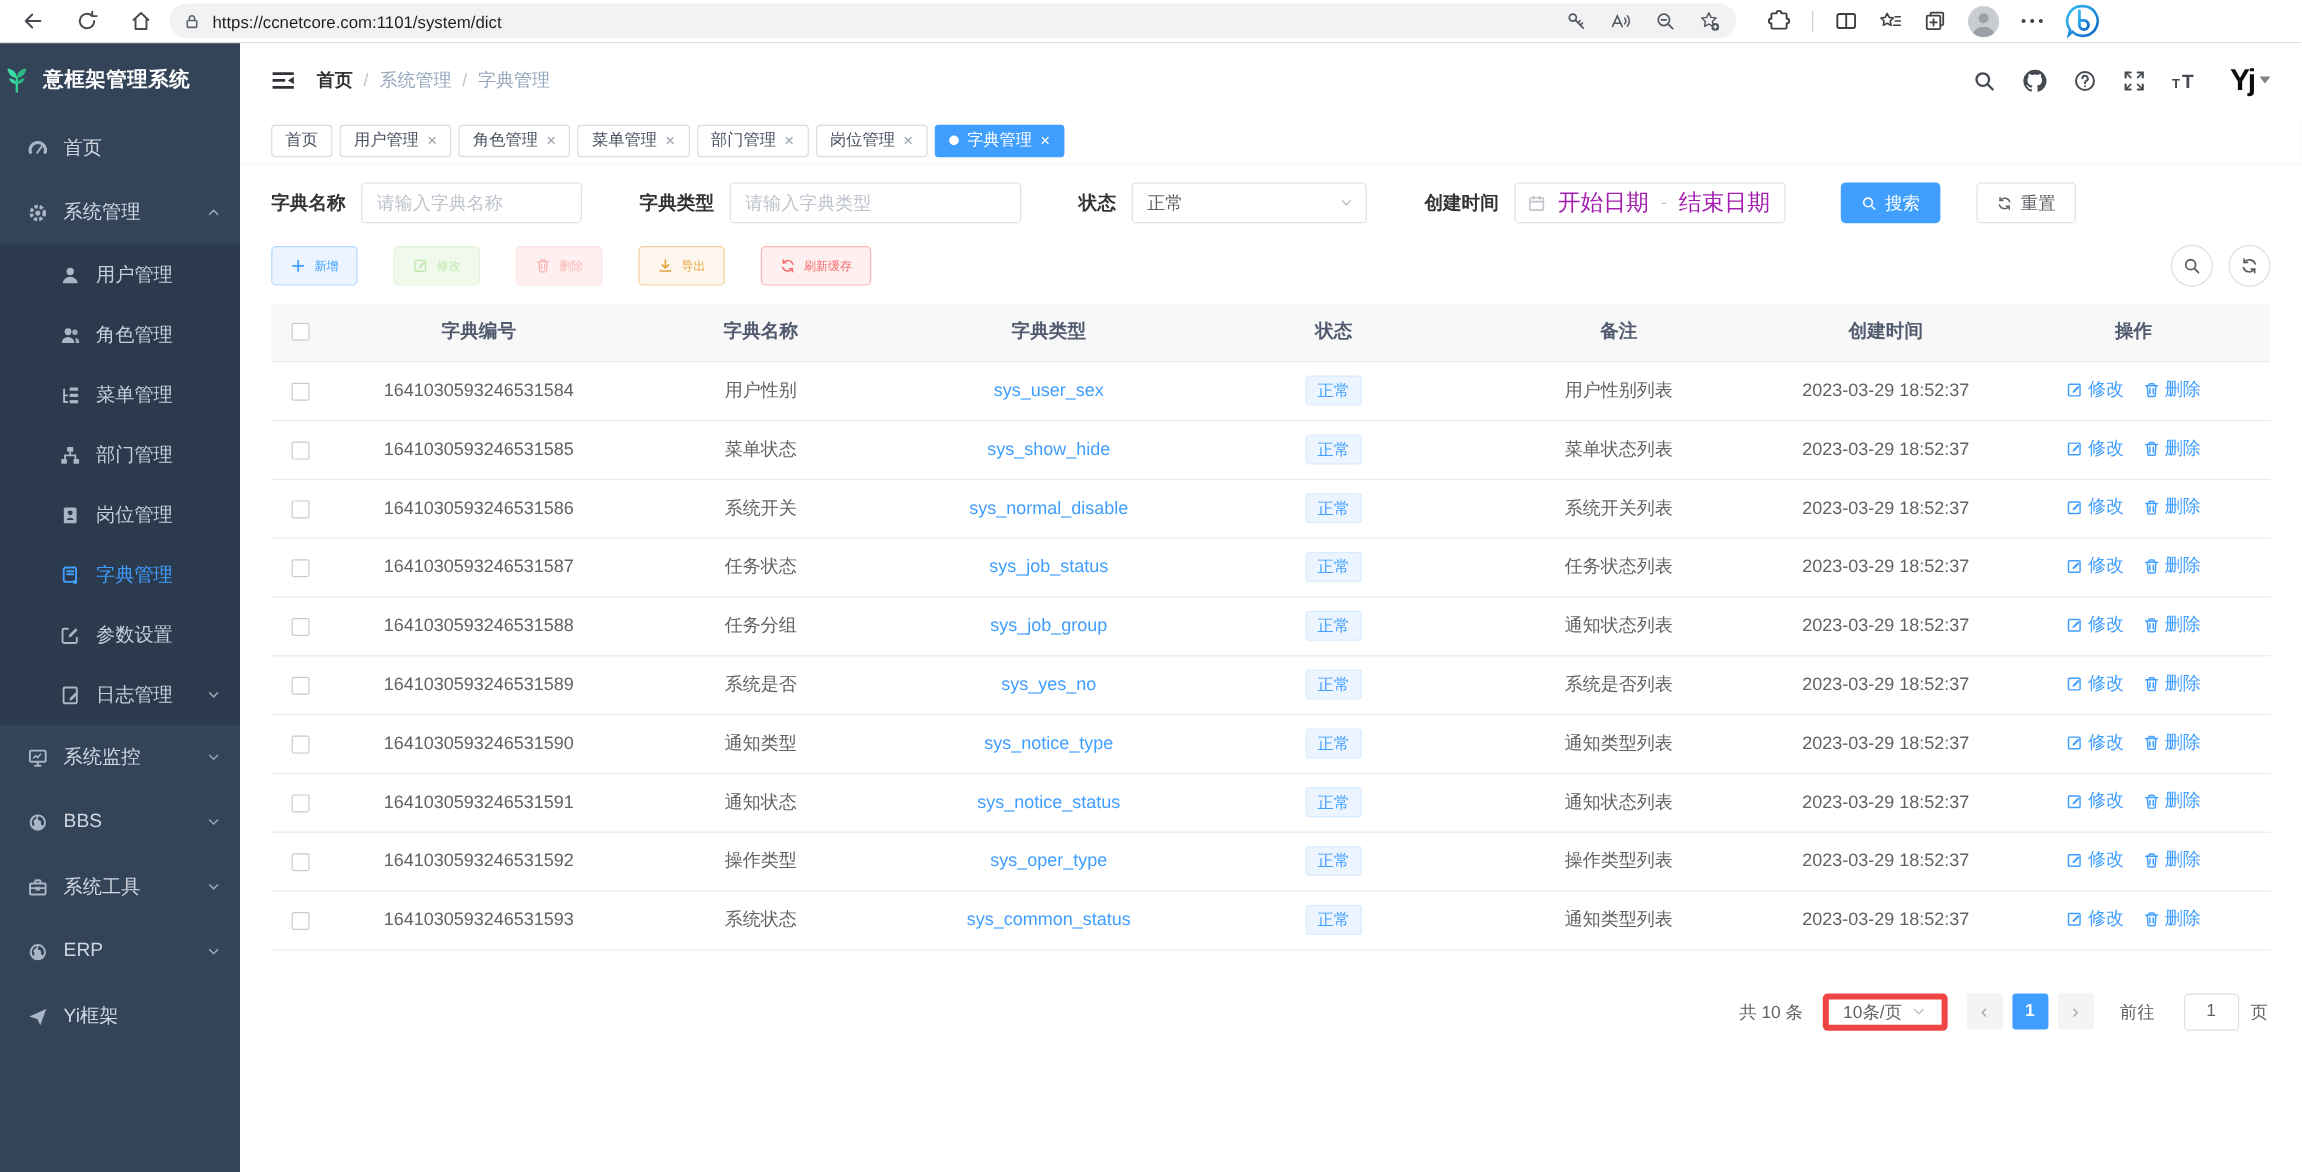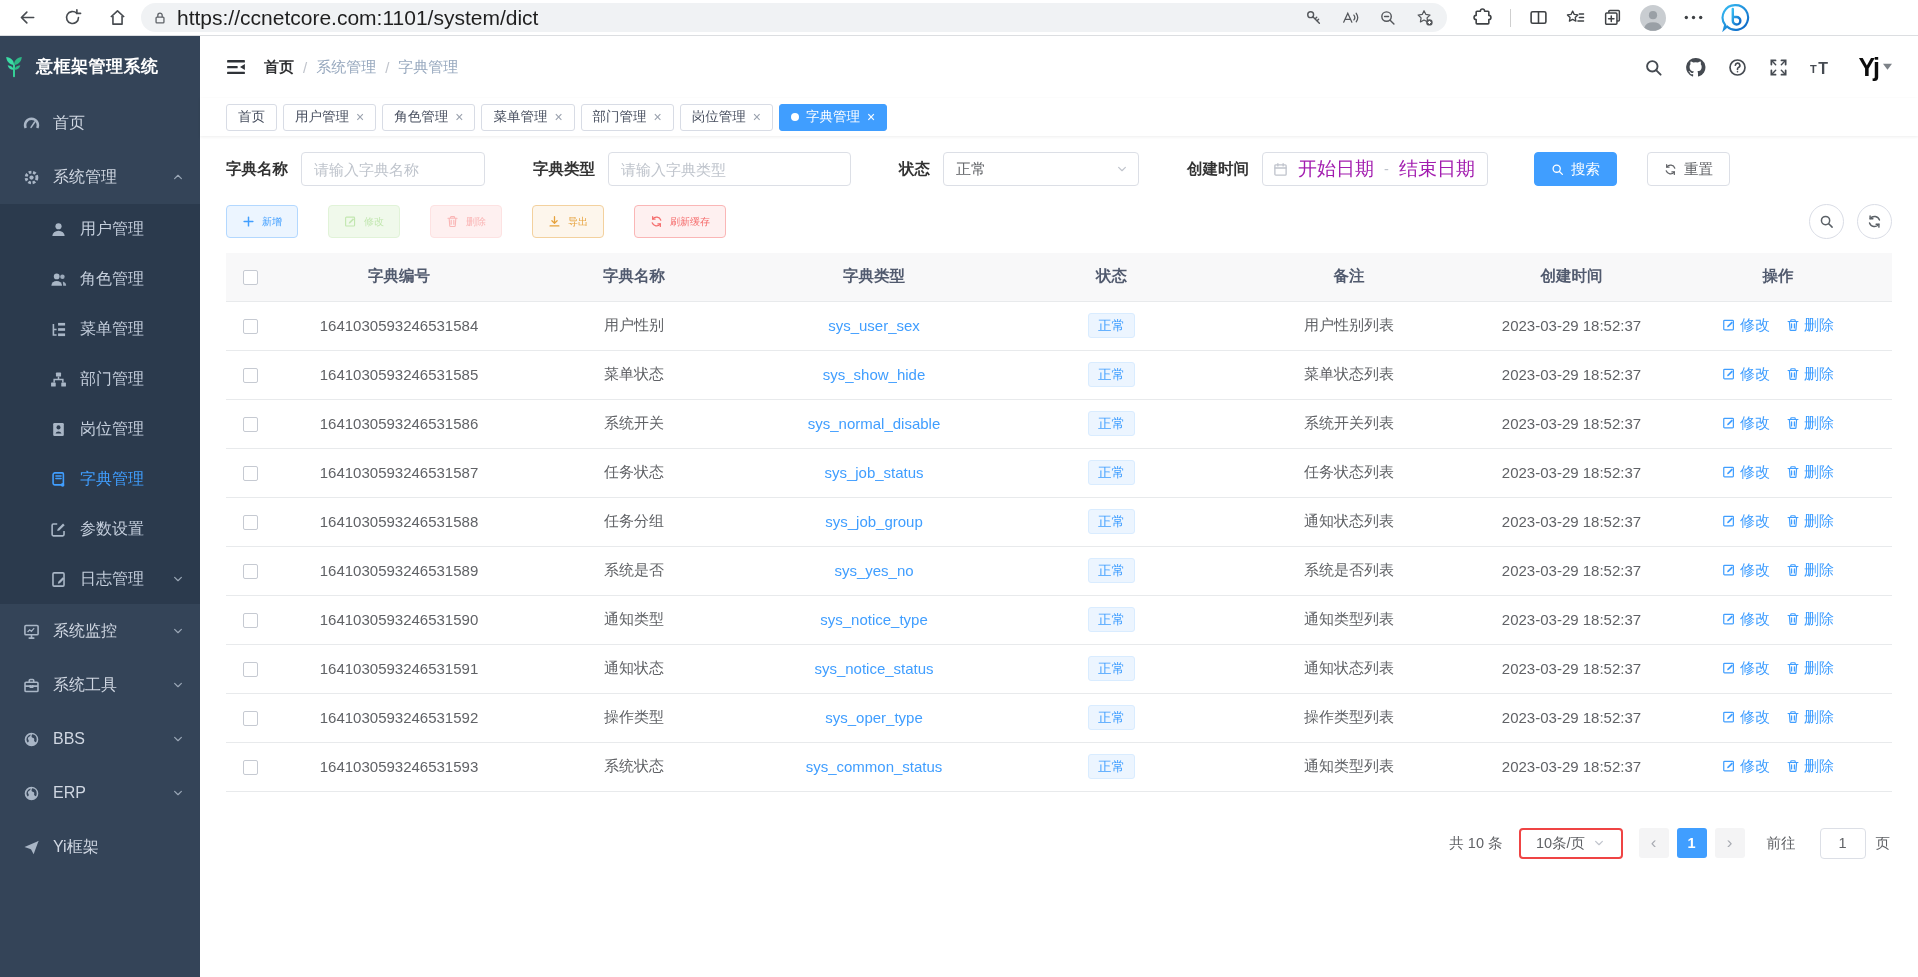--- a/index.html
+++ b/index.html
@@ -7,21 +7,21 @@
   [data-icon]{display:inline-flex;align-items:center;justify-content:center}
   [data-icon] svg{width:100%;height:100%;display:block}
 
   
   .browser-bar{height:36px;display:flex;align-items:center;background:#fff;border-bottom:1px solid #dcdee1;padding:0 14px 0 10px}
   .nav-btns{display:flex;align-items:center;gap:26px;padding:0 14px 0 8px}
   .bicon{color:#474b50;cursor:pointer}
   .nav-btns .bicon{width:19px;height:19px}
   .url-pill{flex:1;max-width:1306px;height:29px;background:#f0f2f4;border-radius:15px;display:flex;align-items:center;padding:0 10px 0 12px;gap:10px}
   .url-pill .lock{width:14px;height:14px;color:#5f6368}
-  .url-text{flex:1;font-size:21px;color:#1f1f1f;white-space:nowrap;overflow:hidden}
+  .url-text{flex:1;font-size:14px;color:#1f1f1f;white-space:nowrap;overflow:hidden}
   .pill-icons{display:flex;align-items:center;gap:20px;padding-right:4px}
   .pill-icons .bicon{width:17px;height:17px;color:#54575b}
   .browser-right{display:flex;align-items:center;gap:18px;margin-left:26px}
   .browser-right .bicon{width:19px;height:19px;color:#3e4144}
   .vdiv{width:1px;height:18px;background:#cfcfcf}
   .avatar{width:26px!important;height:26px!important}
   .copilot{width:29px!important;height:29px!important}
 
   
   .app{display:flex;height:941px}
@@ -101,21 +101,21 @@
   .cb{display:inline-block;width:15px;height:15px;border:1px solid #c6cad2;border-radius:2px;background:#fff;vertical-align:middle;cursor:pointer}
   .tlink{color:#409eff;cursor:pointer;text-decoration:none}
   .tag{display:inline-block;padding:3px 9px;font-size:13.5px;color:#409eff;background:#ecf5ff;border:1px solid #d9ecff;border-radius:3px;line-height:1.3}
   .ops .op{color:#409eff;cursor:pointer;display:inline-flex;align-items:center;gap:4px;text-decoration:none;font-size:15px}
   .ops .op + .op{margin-left:16px}
   .op-ic{width:14px;height:14px}
 
   
   .pagination{display:flex;align-items:center;justify-content:flex-end;margin-top:36px;font-size:14.5px;color:#606266}
   .pg-total{margin-right:16px}
-  .pg-size{width:104px;height:31px;border:2px solid #ef4444;border-radius:4px;display:flex;align-items:center;justify-content:center;gap:8px;cursor:pointer;margin-right:16px}
+  .pg-size{width:104px;height:31px;border:5px solid #ef4444;border-radius:4px;display:flex;align-items:center;justify-content:center;gap:8px;cursor:pointer;margin-right:16px}
   .pg-btn{width:30px;height:30px;border-radius:3px;background:#f4f4f5;color:#a8abb2;display:inline-flex;align-items:center;justify-content:center;font-size:17px;cursor:pointer;margin-right:8px;user-select:none}
   .pg-btn.current{background:#409eff;color:#fff;font-weight:bold;font-size:14.5px}
   .pg-goto{margin:0 24px 0 14px}
   .pg-input{width:46px;height:31px;border:1px solid #dcdfe6;border-radius:4px;text-align:center;font-size:14.5px;color:#606266;outline:none;font-family:inherit}
   .pg-unit{margin-left:10px;margin-right:2px}
 </style>
 </head>
 <body>
 
 <div class="browser-bar">
@@ -361,40 +361,40 @@
             </svg>
           </span>
           <span class="mi-label">系统监控</span>
           <span class="mi-chevron" data-icon="chevron-down">
             <svg viewBox="0 0 16 16" fill="none" stroke="currentColor" stroke-width="1.6" stroke-linecap="round" stroke-linejoin="round">
               <path d="M3.5 5.8 8 10.3l4.5-4.5"></path>
             </svg>
           </span>
         </div>
         <div class="menu-item">
+          <span class="mi-icon" data-icon="globe">
+            <svg viewBox="0 0 16 16" fill="currentColor">
+              <path d="M8 1.6a6.4 6.4 0 1 0 0 12.8A6.4 6.4 0 0 0 8 1.6zm4.9 6.4a4.9 4.9 0 0 1-.7 2.5c-1.2-.3-2-1-1.7-2.1.3-1.2-.2-1.9-1.4-2.1-1-.2-1.3-1.2-.8-2.6l.4-.6A4.9 4.9 0 0 1 12.9 8zM7 3.2c.3 1-.1 1.7-1.2 2.3-1.2.6-1.6 1.6-.8 2.7.7 1 .5 1.9-.7 2.7A4.9 4.9 0 0 1 7 3.2z"></path>
+            </svg>
+          </span>
+          <span class="mi-label">BBS</span>
+          <span class="mi-chevron" data-icon="chevron-down">
+            <svg viewBox="0 0 16 16" fill="none" stroke="currentColor" stroke-width="1.6" stroke-linecap="round" stroke-linejoin="round">
+              <path d="M3.5 5.8 8 10.3l4.5-4.5"></path>
+            </svg>
+          </span>
+        </div>
+        <div class="menu-item">
           <span class="mi-icon" data-icon="toolbox">
             <svg viewBox="0 0 16 16" fill="none" stroke="currentColor" stroke-width="1.5">
               <rect x="1.9" y="4.9" width="12.2" height="8.7" rx="1"></rect>
               <path d="M5.9 4.9V3.4a1 1 0 0 1 1-1h2.2a1 1 0 0 1 1 1v1.5M1.9 8.6h12.2M6.9 7.5v2.2h2.2V7.5"></path>
             </svg>
           </span>
           <span class="mi-label">系统工具</span>
-          <span class="mi-chevron" data-icon="chevron-down">
-            <svg viewBox="0 0 16 16" fill="none" stroke="currentColor" stroke-width="1.6" stroke-linecap="round" stroke-linejoin="round">
-              <path d="M3.5 5.8 8 10.3l4.5-4.5"></path>
-            </svg>
-          </span>
-        </div>
-        <div class="menu-item">
-          <span class="mi-icon" data-icon="globe">
-            <svg viewBox="0 0 16 16" fill="currentColor">
-              <path d="M8 1.6a6.4 6.4 0 1 0 0 12.8A6.4 6.4 0 0 0 8 1.6zm4.9 6.4a4.9 4.9 0 0 1-.7 2.5c-1.2-.3-2-1-1.7-2.1.3-1.2-.2-1.9-1.4-2.1-1-.2-1.3-1.2-.8-2.6l.4-.6A4.9 4.9 0 0 1 12.9 8zM7 3.2c.3 1-.1 1.7-1.2 2.3-1.2.6-1.6 1.6-.8 2.7.7 1 .5 1.9-.7 2.7A4.9 4.9 0 0 1 7 3.2z"></path>
-            </svg>
-          </span>
-          <span class="mi-label">BBS</span>
           <span class="mi-chevron" data-icon="chevron-down">
             <svg viewBox="0 0 16 16" fill="none" stroke="currentColor" stroke-width="1.6" stroke-linecap="round" stroke-linejoin="round">
               <path d="M3.5 5.8 8 10.3l4.5-4.5"></path>
             </svg>
           </span>
         </div>
         <div class="menu-item">
           <span class="mi-icon" data-icon="globe">
             <svg viewBox="0 0 16 16" fill="currentColor">
               <path d="M8 1.6a6.4 6.4 0 1 0 0 12.8A6.4 6.4 0 0 0 8 1.6zm4.9 6.4a4.9 4.9 0 0 1-.7 2.5c-1.2-.3-2-1-1.7-2.1.3-1.2-.2-1.9-1.4-2.1-1-.2-1.3-1.2-.8-2.6l.4-.6A4.9 4.9 0 0 1 12.9 8zM7 3.2c.3 1-.1 1.7-1.2 2.3-1.2.6-1.6 1.6-.8 2.7.7 1 .5 1.9-.7 2.7A4.9 4.9 0 0 1 7 3.2z"></path>

